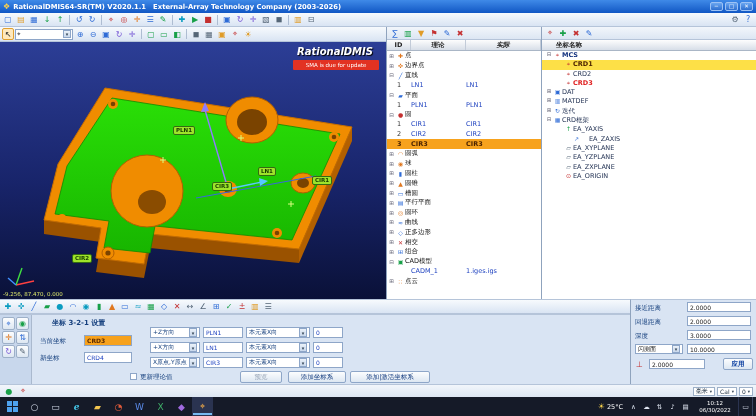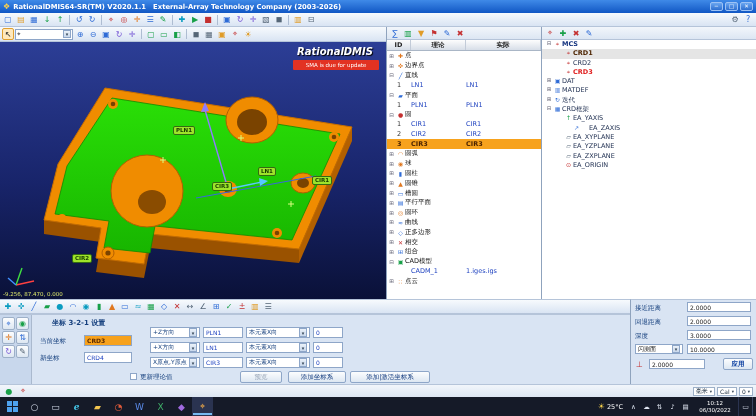--- a/index.html
+++ b/index.html
@@ -36,38 +36,38 @@
   .vcoords{position:absolute;left:3px;bottom:2px;color:#d9e46a;font-size:5.5px;}
   .vtag{position:absolute;background:#9ee32a;border:1px solid #336b12;border-radius:2px;font-size:5.5px;font-weight:bold;color:#143a00;padding:0 2px;height:9px;line-height:7px;}
 
   
   .panel{position:absolute;top:27px;height:272px;background:#fff;border-left:1px solid #8fa3bd;display:flex;flex-direction:column;}
   #featpanel{left:386px;width:155px;}
   #coordpanel{left:541px;width:215px;}
   .panel-icons{height:13px;background:linear-gradient(#f2f6fb,#dce6f3);display:flex;align-items:center;gap:1px;padding:0 2px;border-bottom:1px solid #b5c4d9;flex:none;}
   .phead{height:11px;display:flex;background:linear-gradient(#fdfdfd,#d7dee8);border-bottom:1px solid #aab6c6;font-weight:bold;flex:none;align-items:center;}
   .phead span{display:flex;align-items:center;justify-content:center;height:100%;border-right:1px solid #c2cbd8;}
-  .col-id{width:24px;}.col-theo{width:55px;}.col-act{flex:1;}
+  .col-id{width:24px;}.col-theo{width:55px;}.col-act{flex:1;font-style:italic;}
   .rows{flex:1;overflow:hidden;}
   .ftr{height:9.8px;display:flex;align-items:center;}
   .ftr .exp{width:9px;text-align:center;font-size:5.5px;color:#667;flex:none;}
   .ftr .fic{width:9px;font-size:6px;text-align:center;flex:none;}
   .ftr .glb{color:#111;}
   .ftr .cid{width:24px;padding-left:10px;color:#333;flex:none;}
   .ftr .cth{width:55px;color:#1b3fbf;flex:none;}
   .ftr .cac{flex:1;color:#1b3fbf;}
   .ftr.sel{background:#f7a21d;}
   .ftr.sel .cid,.ftr.sel .cth,.ftr.sel .cac{color:#4d2400;font-weight:bold;}
   .cp-title{justify-content:flex-start!important;padding-left:14px;}
   .ctr{height:9.3px;display:flex;align-items:flex-start;}
   .ctr .exp{width:8px;text-align:center;font-size:5.5px;color:#667;flex:none;}
   .ctr .fic{width:9px;font-size:6px;text-align:center;flex:none;}
   .ctr .glb{color:#1c2c4e;}
   .ctr.bold .glb{font-weight:bold;color:#13327e;}
-  .ctr.sel{background:#e5e5e5;}
+  .ctr.sel{background:#fde047;}
   .ctr.sel .glb{color:#4d2400;font-weight:bold;}
   .ctr.act .glb{color:#e02020;font-weight:bold;}
 
   
   #setup{position:absolute;top:314px;left:0;width:630px;height:70px;background:#d9e4f3;border-top:1px solid #b5c4d9;}
   .tabstrip{position:absolute;left:0;top:0;width:32px;height:70px;background:#c8d7ec;border-right:1px solid #aab9ce;display:flex;flex-wrap:wrap;align-content:flex-start;gap:1px;padding:2px;}
   .tabstrip .tbi{width:13px;height:13px;background:linear-gradient(#fcfdfe,#dde7f2);border:1px solid #9db0c8;}
   .stitle{position:absolute;left:52px;top:3px;font-size:7px;font-weight:bold;color:#16407e;}
   .slabel{position:absolute;font-size:6.5px;color:#16407e;}
   .sfld,.scmb{position:absolute;background:#fff;border:1px solid #8ea6c8;height:11px;display:flex;align-items:center;padding:0 2px;font-size:6px;color:#1b3fbf;}
@@ -386,20 +386,23 @@
       </div>
   </div>
 
   <div id="coordpanel" class="panel">
     <div class="panel-icons">
         <span class="tbi" style="color: rgb(196, 48, 48);">⌖</span>
         <span class="tbi" style="color: rgb(24, 160, 72);">✚</span>
         <span class="tbi" style="color: rgb(196, 48, 48);">✖</span>
         <span class="tbi" style="color: rgb(46, 107, 214);">✎</span>
       </div>
+    <div class="phead">
+      <span class="cp-title" style="flex:1;border-right:none">坐标名称</span>
+    </div>
     <div class="rows">
         <div class="ctr bold" style="padding-left: 3px;">
           <span class="exp">⊟</span>
           <span class="fic" style="color: rgb(196, 48, 48);">⌖</span>
           <span class="glb">MCS</span>
         </div>
         <div class="ctr sel" style="padding-left: 14px;">
           <span class="exp"></span>
           <span class="fic" style="color: rgb(196, 48, 48);">⌖</span>
           <span class="glb">CRD1</span>

